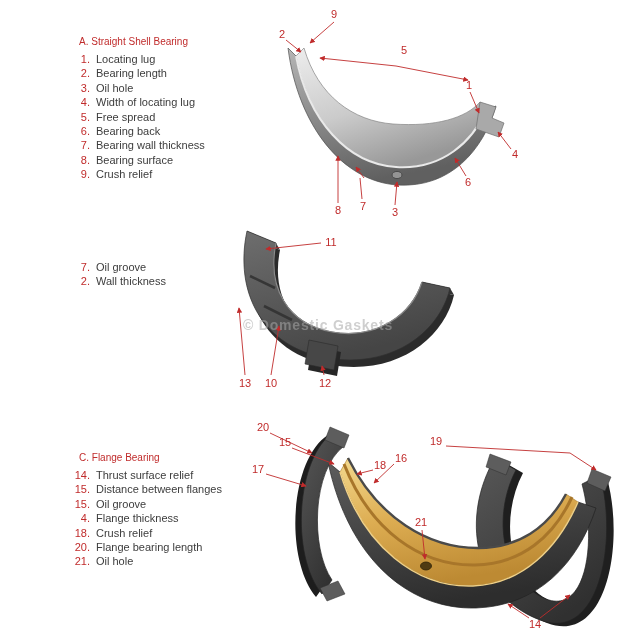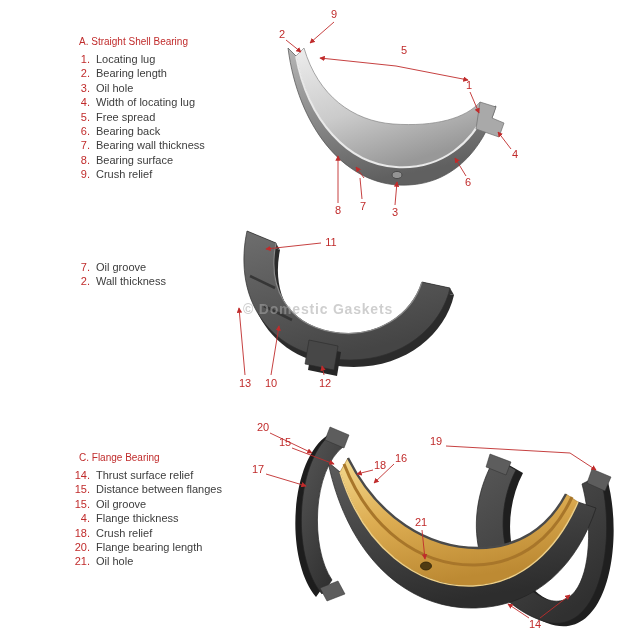--- a/index.html
+++ b/index.html
@@ -8,21 +8,21 @@
 
   .legend-section { position:absolute; left:70px; width:205px; }
   .legend-title { color:#c02b2b; font-weight:normal; font-size:10px; padding-left:9px; margin-bottom:5px; }
   .legend-item { display:flex; font-size:11px; line-height:14.4px; color:#3c3c3c; }
   .legend-item .num { color:#c02b2b; flex:0 0 20px; width:20px; text-align:right; }
   .legend-item .lbl { margin-left:6px; white-space:nowrap; }
 
   svg.diagram { position:absolute; }
   svg.diagram text { font-size:11px; fill:#c02b2b; font-weight:400; }
 
-  .watermark { position:absolute; left:243px; top:301px; font-size:14px; font-weight:600;
+  .watermark { position:absolute; left:243px; top:317px; font-size:14px; font-weight:600;
                letter-spacing:0.8px; color:#a8a8a8; opacity:0.55; pointer-events:none; }
 </style>
 </head>
 <body>
 
 <div class="page">
 
   <div class="legend-section" style="top:36px">
     <div class="legend-title">A. Straight Shell Bearing</div>
     <div>

